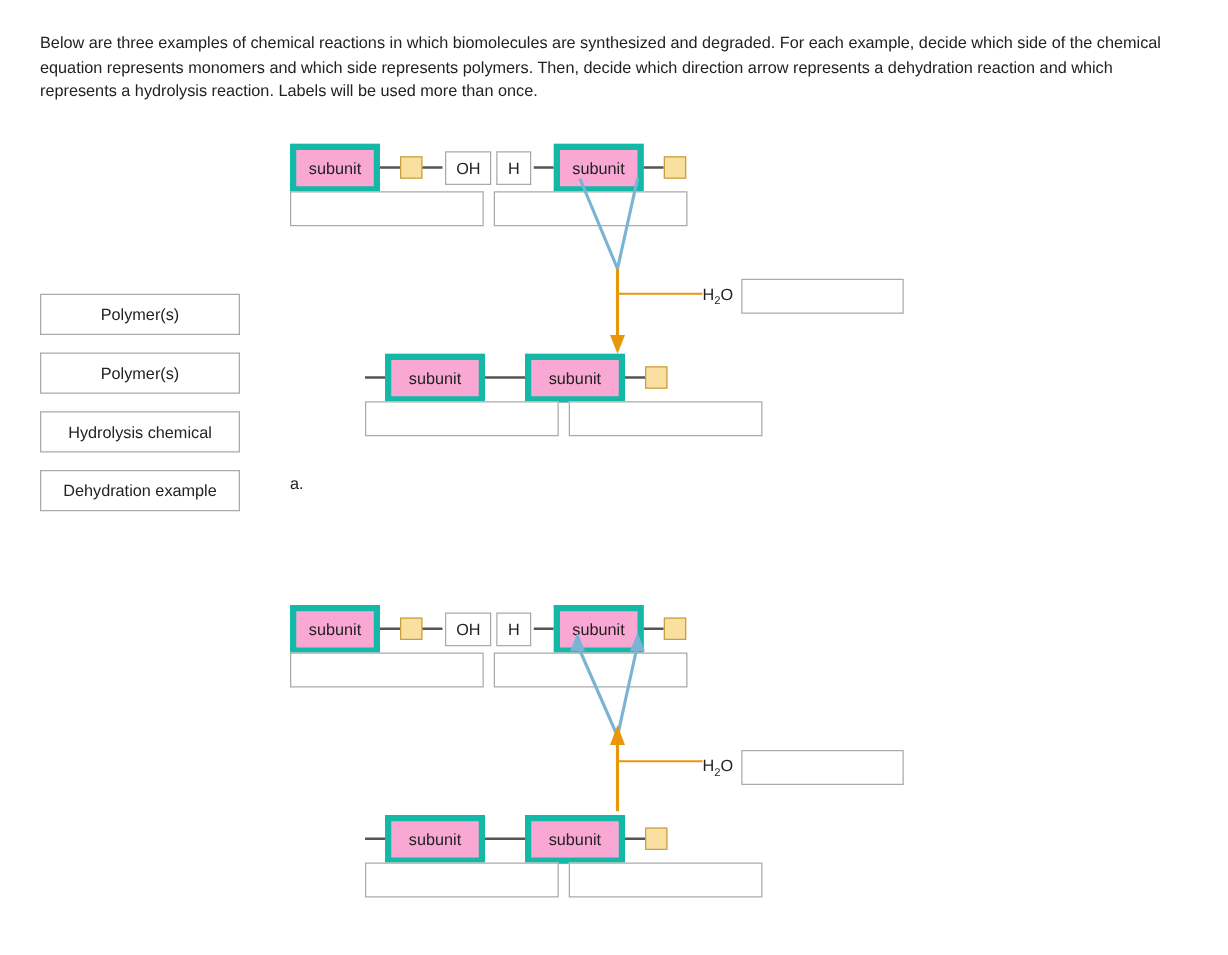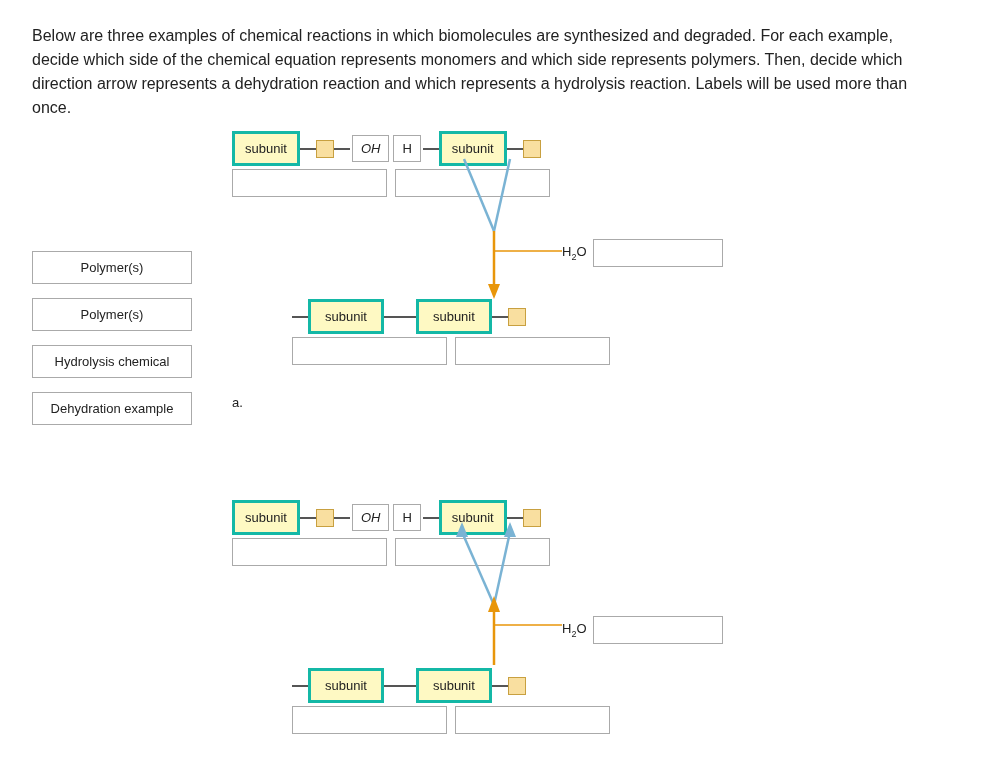--- a/index.html
+++ b/index.html
@@ -1,51 +1,50 @@
 <!DOCTYPE html>
 <html><head>
   <meta charset="utf-8">
   <style>
     * { box-sizing: border-box; margin: 0; padding: 0; }
     body { font-family: Arial, sans-serif; background: #fff; color: #222; font-size: 14px; }
     .page { padding: 24px 32px; max-width: 982px; }
     h1 { font-size: 16px; font-weight: bold; margin-bottom: 12px; }
-    .intro { font-size: 16px; line-height: 1.5; margin-bottom: 11px; max-width: 900px; }
+    .intro { font-size: 13px; line-height: 1.5; margin-bottom: 32px; max-width: 900px; }
 
     .main-layout { display: flex; gap: 0; }
     .labels-panel { width: 200px; padding-top: 120px; display: flex; flex-direction: column; gap: 14px; }
     .label-box {
       border: 1px solid #aaa;
       padding: 8px 12px;
       font-size: 13px;
       text-align: center;
       background: #fff;
       cursor: grab;
       width: 160px;
     }
     .diagrams-panel { flex: 1; display: flex; flex-direction: column; gap: 40px; }
     .diagram-label { font-size: 13px; margin-top: 4px; margin-left: 0px; }
 
     .subunit-box {
-      background: #fef9c3;
-      border: 3px solid #14b8a6;
+      background: #f9a8d4;
+      border: 5px solid #14b8a6;
       padding: 7px 14px;
       font-size: 13px;
       white-space: nowrap;
       min-width: 70px;
       text-align: right;
     }
 
     .oh-box {
       background: #fff;
       border: 1px solid #aaa;
       padding: 5px 8px;
       font-size: 13px;
       margin: 0 2px;
-      font-style: italic;
     }
     .h-box {
       background: #fff;
       border: 1px solid #aaa;
       padding: 5px 8px;
       font-size: 13px;
       margin: 0 2px;
     }
 
     

